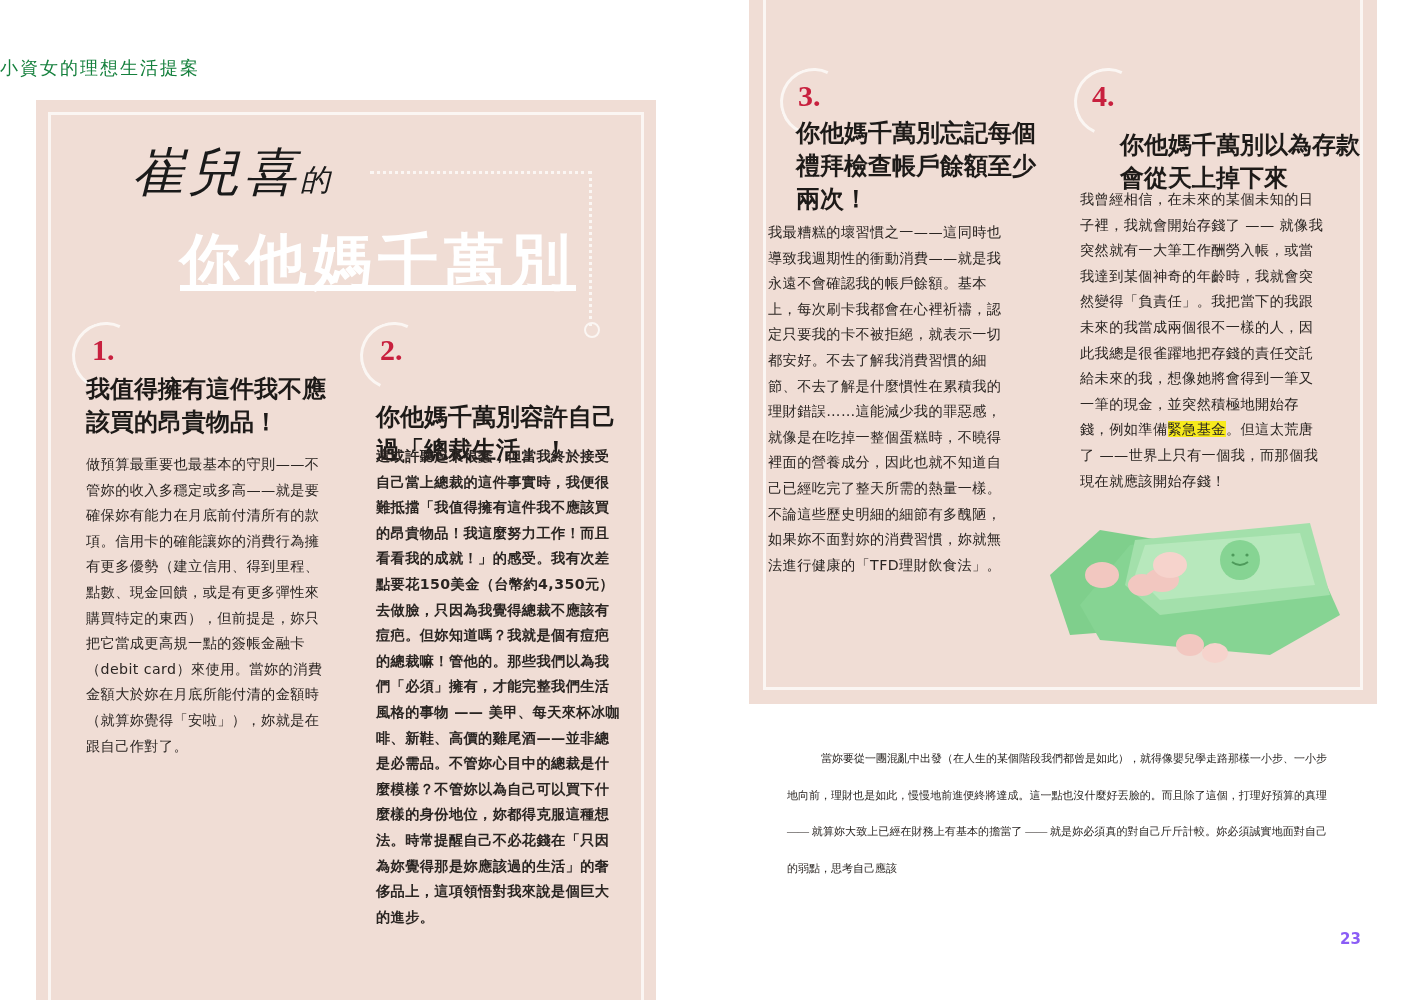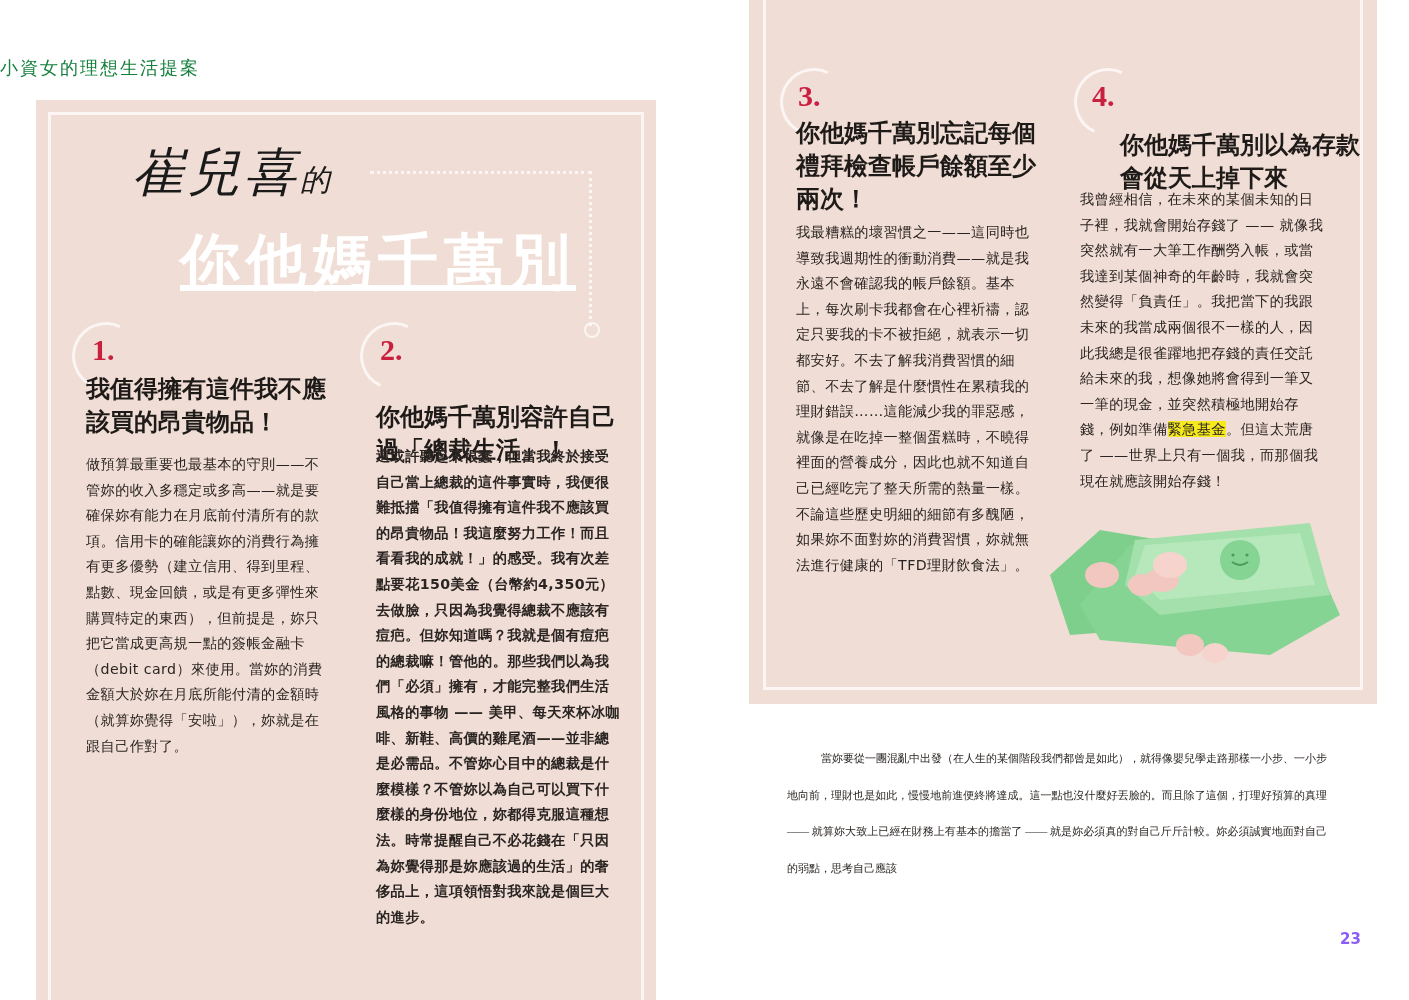--- a/index.html
+++ b/index.html
@@ -52,21 +52,21 @@
 <div class="abs heading" style="left:376px;top:392px;width:250px;margin-top:8px;">你他媽千萬別容許自己過「總裁生活」！</div>
 <div class="abs body" style="left:376px;top:444px;width:245px;font-weight:bold;">這或許聽起來很蠢，但當我終於接受自己當上總裁的這件事實時，我便很難抵擋「我值得擁有這件我不應該買的昂貴物品！我這麼努力工作！而且看看我的成就！」的感受。我有次差點要花150美金（台幣約4,350元）去做臉，只因為我覺得總裁不應該有痘疤。但妳知道嗎？我就是個有痘疤的總裁嘛！管他的。那些我們以為我們「必須」擁有，才能完整我們生活風格的事物 —— 美甲、每天來杯冰咖啡、新鞋、高價的雞尾酒——並非總是必需品。不管妳心目中的總裁是什麼模樣？不管妳以為自己可以買下什麼樣的身份地位，妳都得克服這種想法。時常提醒自己不必花錢在「只因為妳覺得那是妳應該過的生活」的奢侈品上，這項領悟對我來說是個巨大的進步。</div>
 
 <div class="abs panel panel-right">
   <div class="border-white"></div>
 </div>
 
 <div class="abs num-ring" style="left:780px;top:68px;"></div>
 <div class="abs num" style="left:798px;top:79px;">3.</div>
 <div class="abs heading" style="left:796px;top:116px;width:245px;">你他媽千萬別忘記每個禮拜檢查帳戶餘額至少兩次！</div>
-<div class="abs body" style="left:796px;top:220px;width:245px;">我最糟糕的壞習慣之一——這同時也導致我週期性的衝動消費——就是我永遠不會確認我的帳戶餘額。基本上，每次刷卡我都會在心裡祈禱，認定只要我的卡不被拒絕，就表示一切都安好。不去了解我消費習慣的細節、不去了解是什麼慣性在累積我的理財錯誤……這能減少我的罪惡感，就像是在吃掉一整個蛋糕時，不曉得裡面的營養成分，因此也就不知道自己已經吃完了整天所需的熱量一樣。不論這些歷史明細的細節有多醜陋，如果妳不面對妳的消費習慣，妳就無法進行健康的「TFD理財飲食法」。</div>
+<div class="abs body" style="left:768px;top:220px;width:245px;">我最糟糕的壞習慣之一——這同時也導致我週期性的衝動消費——就是我永遠不會確認我的帳戶餘額。基本上，每次刷卡我都會在心裡祈禱，認定只要我的卡不被拒絕，就表示一切都安好。不去了解我消費習慣的細節、不去了解是什麼慣性在累積我的理財錯誤……這能減少我的罪惡感，就像是在吃掉一整個蛋糕時，不曉得裡面的營養成分，因此也就不知道自己已經吃完了整天所需的熱量一樣。不論這些歷史明細的細節有多醜陋，如果妳不面對妳的消費習慣，妳就無法進行健康的「TFD理財飲食法」。</div>
 
 <div class="abs num-ring" style="left:1074px;top:68px;"></div>
 <div class="abs num" style="left:1092px;top:79px;">4.</div>
 <div class="abs heading" style="left:1080px;top:128px;width:250px;margin-left:40px;">你他媽千萬別以為存款會從天上掉下來</div>
 <div class="abs body" style="left:1080px;top:180px;width:245px;margin-top:7px;"><span>我曾經相信，在未來的某個未知的日子裡，我就會開始存錢了 —— 就像我突然就有一大筆工作酬勞入帳，或當我達到某個神奇的年齡時，我就會突然變得「負責任」。我把當下的我跟未來的我當成兩個很不一樣的人，因此我總是很雀躍地把存錢的責任交託給未來的我，想像她將會得到一筆又一筆的現金，並突然積極地開始存錢，例如準備</span><span class="hl">緊急基金</span><span>。但這太荒唐了 ——世界上只有一個我，而那個我現在就應該開始存錢！</span></div>
 
 <svg class="abs money" viewBox="0 0 300 160">
   <polygon points="10,70 60,25 180,45 160,120 30,130" fill="#7fcf8c"></polygon>
   <polygon points="40,100 90,40 260,20 300,110 230,150 60,135" fill="#86d493"></polygon>
   <polygon points="85,80 95,35 270,18 290,90 120,110" fill="#a3e0ab"></polygon>

